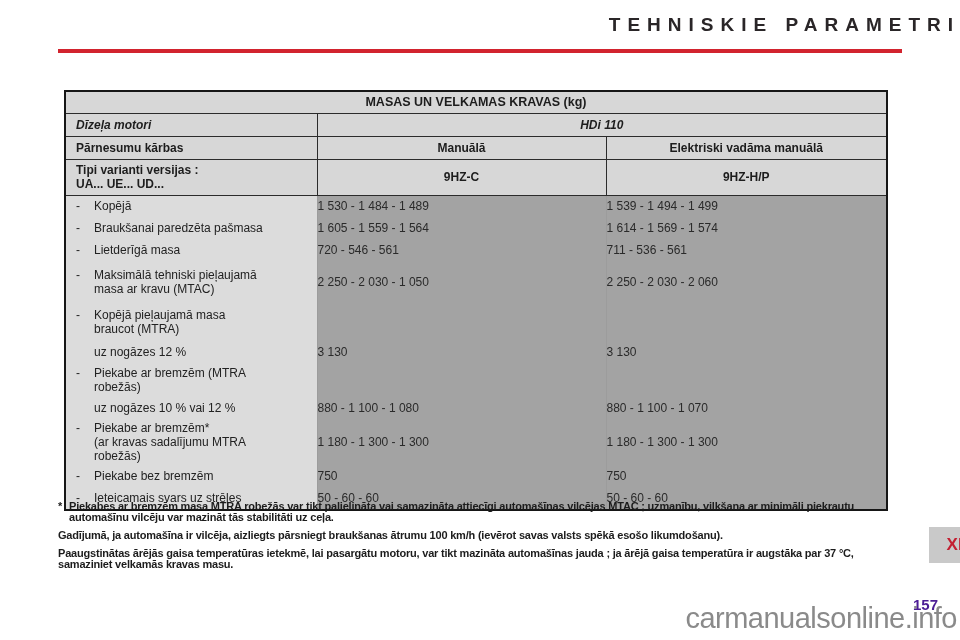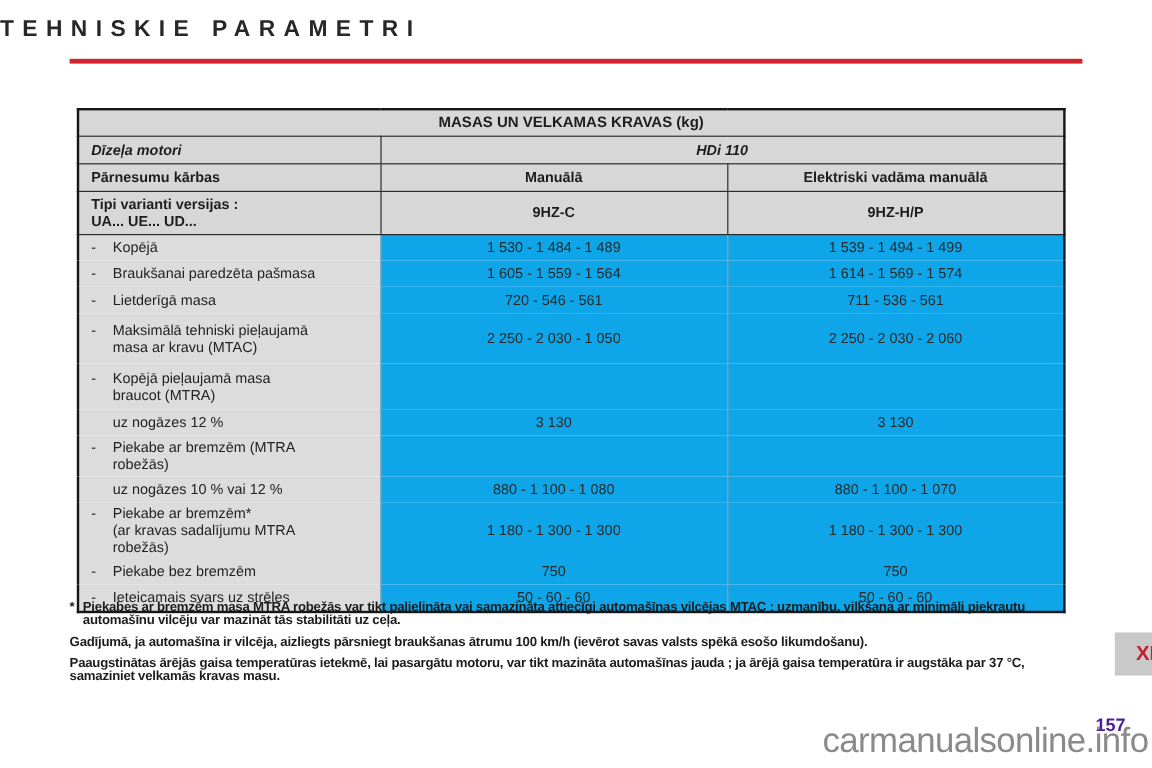--- a/index.html
+++ b/index.html
@@ -7,21 +7,21 @@
   body {
     position: relative;
     background: #ffffff;
     font-family: "Liberation Sans", sans-serif;
     color: #231f20;
     overflow: hidden;
   }
   .page-title {
     position: absolute;
     top: 14px; left: 0; width: 960px;
-    text-align: left;
+    text-align: right;
     font-size: 19px;
     font-weight: bold;
     letter-spacing: 7px;
     color: #2a2628;
   }
   .red-rule {
     position: absolute;
     top: 49px; left: 58px;
     width: 844px; height: 4px;
     background: #d2232e;
@@ -48,23 +48,22 @@
   .h0 { height: 22px; } .h1 { height: 23px; font-style: italic; } .h2 { height: 23px; } .h3 { height: 36px; }
   .tabletitle { font-size: 12.5px; }
   
   .lab-body {
     background: #dcdcdc;
     border-right: 1px solid #9c9c9c;
     padding-left: 10px;
     color: #222;
   }
   .val-body {
-    background: #0ea5e9;
+    background: #a3a3a3;
     border-left: 1px solid #9c9c9c;
-    text-align: center;
     color: #2a2a2a;
   }
   .r0,.r1,.r2,.r5,.r7,.r9 { height: 22px; }
   .r3 { height: 42px; }
   .r4 { height: 38px; }
   .r6 { height: 34px; }
   .r8 { height: 46px; }
   .r10 { height: 23px; }
   .labwrap { display: flex; align-items: flex-start; }
   .dash { width: 18px; flex: 0 0 18px; }

